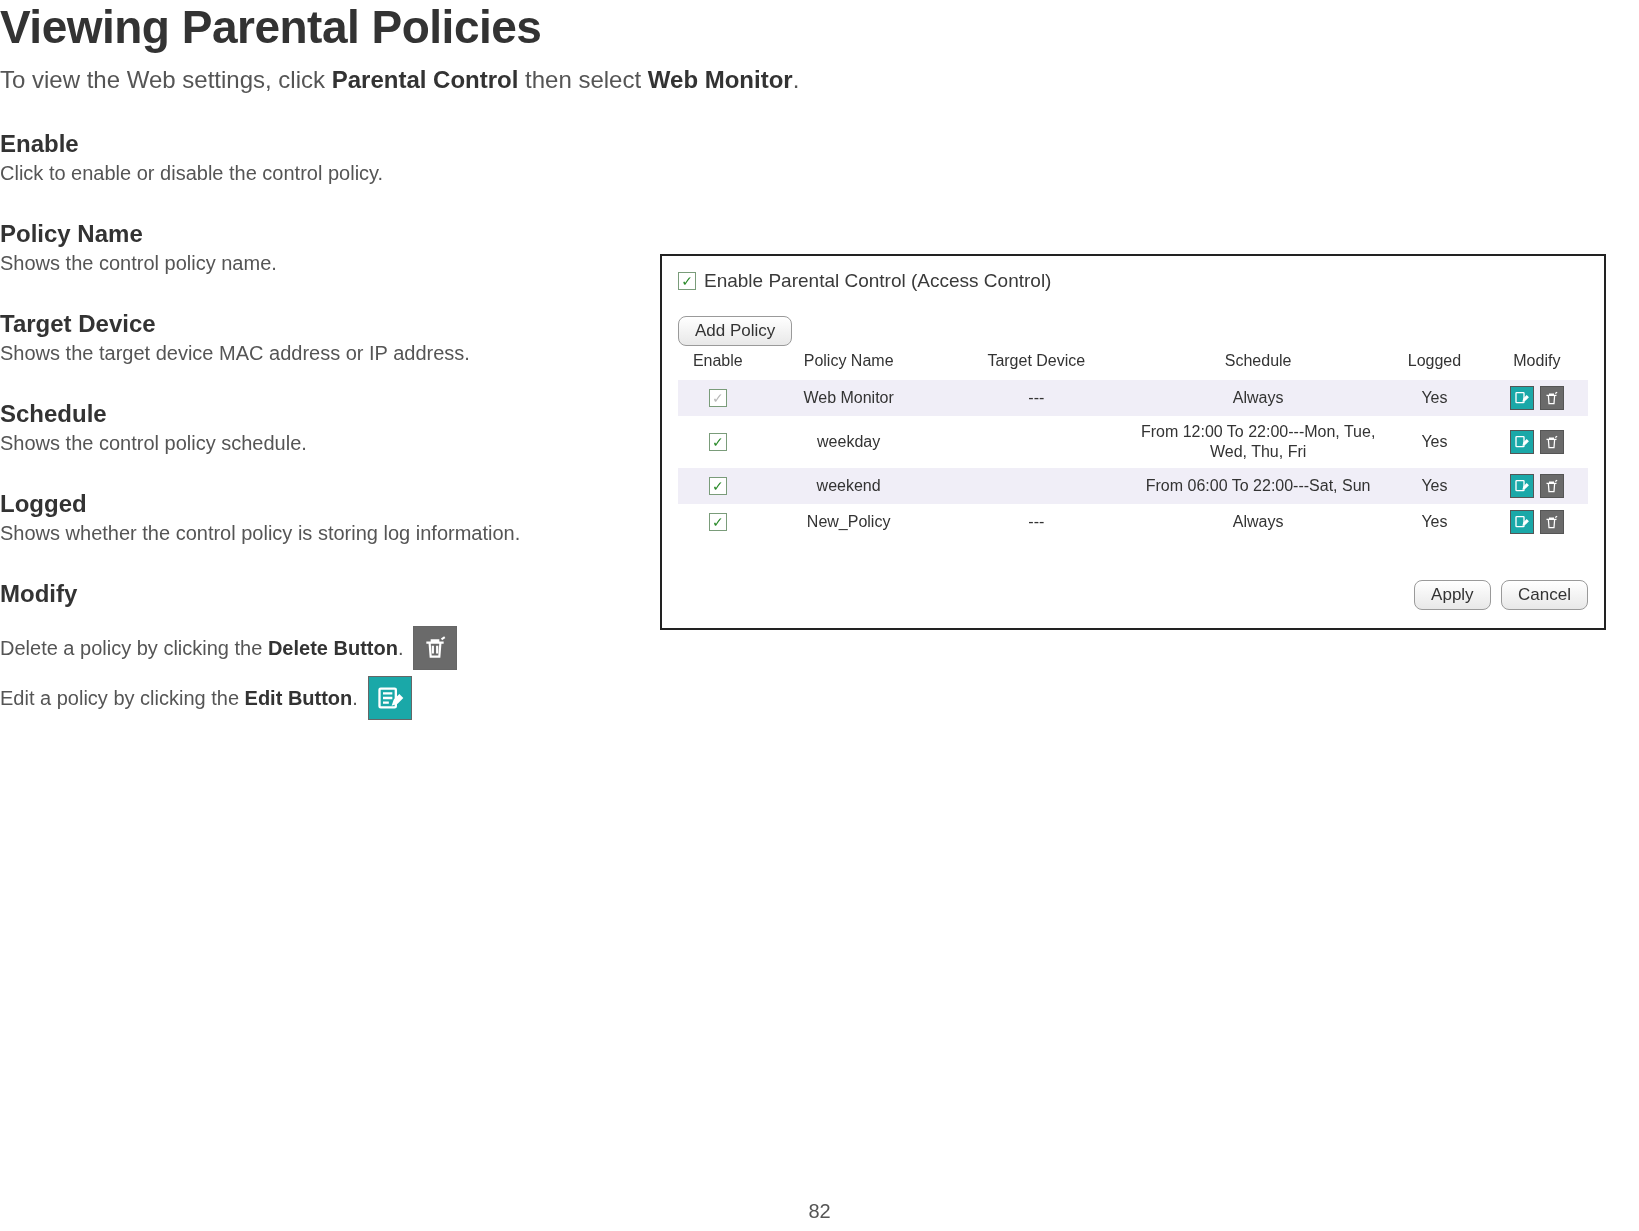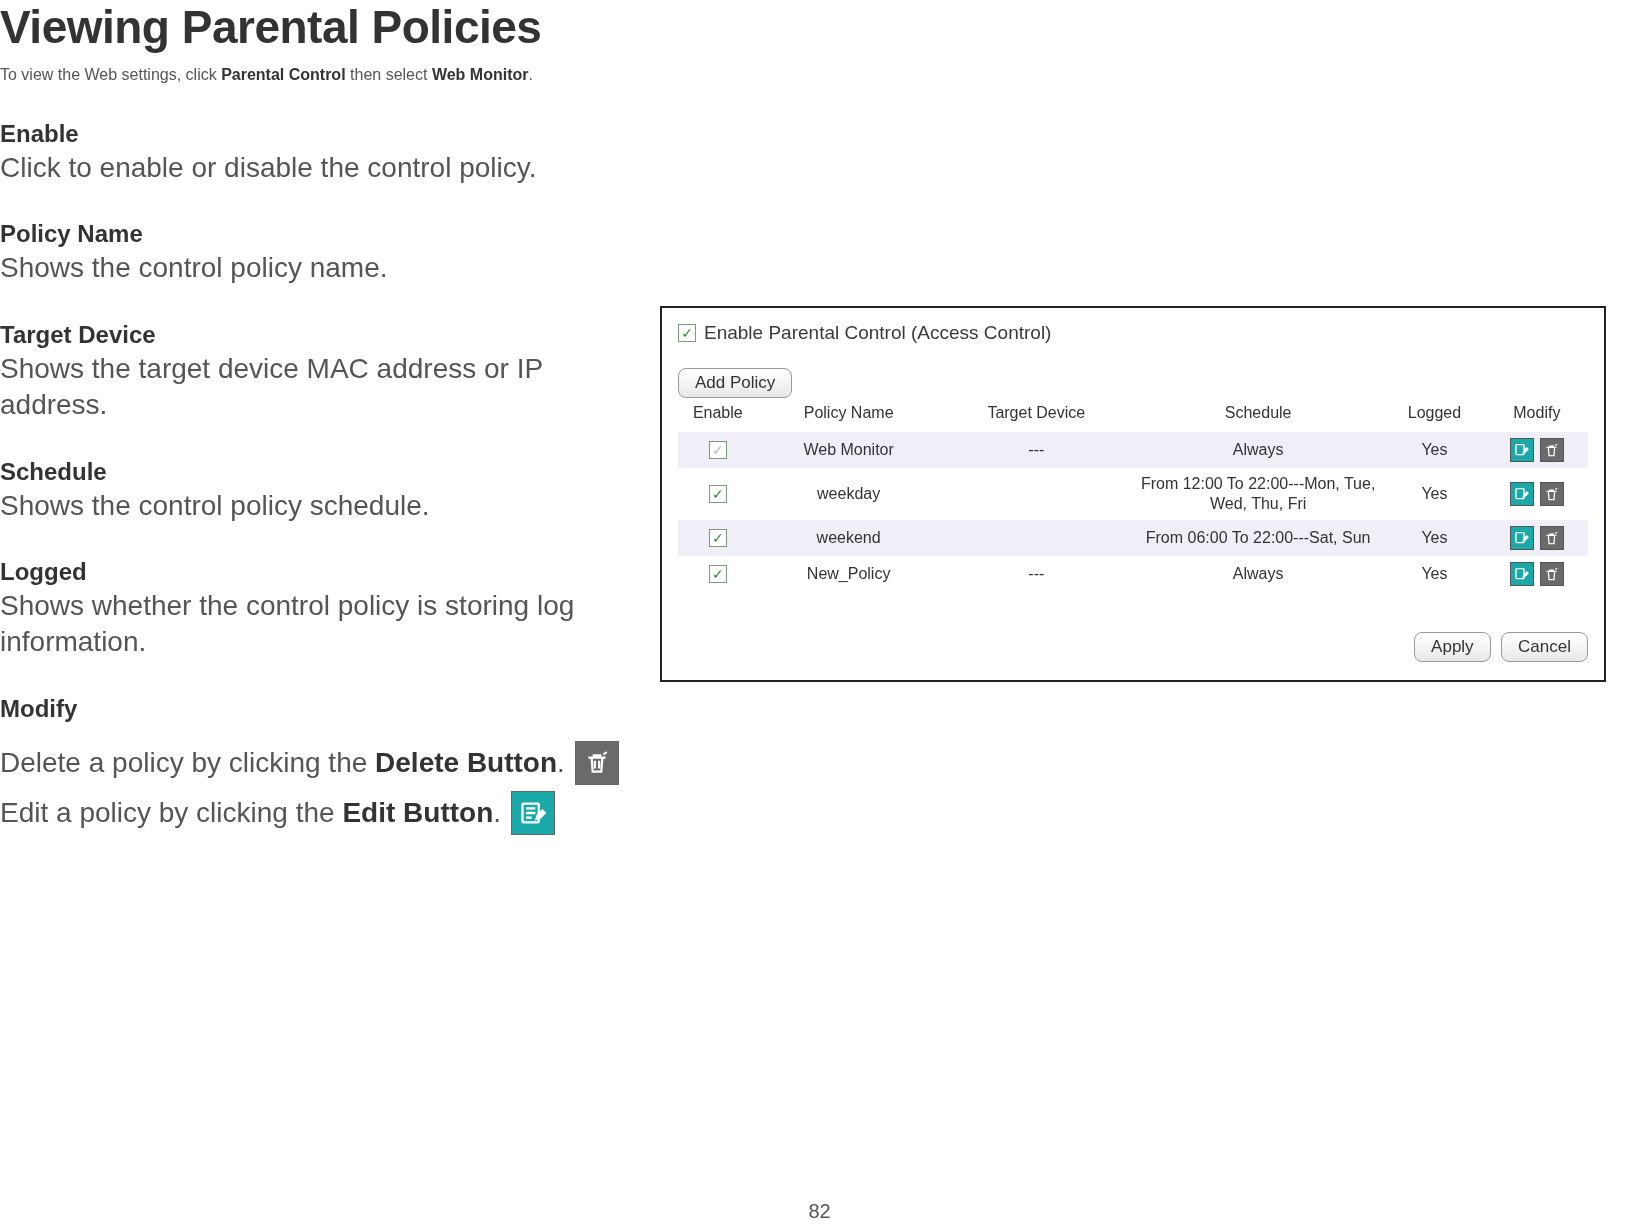--- a/index.html
+++ b/index.html
@@ -28,21 +28,21 @@
   .intro {
     font-family: 'Arial Narrow', Arial, sans-serif;
     font-stretch: condensed;
     font-size: 24px;
     color: #555;
     margin: 0 0 40px 0;
   }
   .sub-intro {
     font-family: 'Arial Narrow', Arial, sans-serif;
     font-stretch: condensed;
-    font-size: 16px;
+    font-size: 24px;
     color: #555;
     margin: 12px 0 36px 0;
   }
   .sub-intro .bold { font-weight: 700; color:#333; }
 
   .columns {
     display: flex;
     align-items: center;
     gap: 40px;
   }
@@ -52,21 +52,21 @@
     font-stretch: condensed;
   }
   .def-block { margin-bottom: 34px; }
   .def-term {
     font-weight: 700;
     font-size: 24px;
     color: #333;
     margin-bottom: 2px;
   }
   .def-desc {
-    font-size: 28px;
+    font-size: 20px;
     color: #555;
     line-height: 1.3;
   }
   .def-desc .bold { font-weight: 700; color:#333; }
 
   .inline-row {
     display: flex;
     align-items: center;
     gap: 10px;
     margin-top: 6px;

